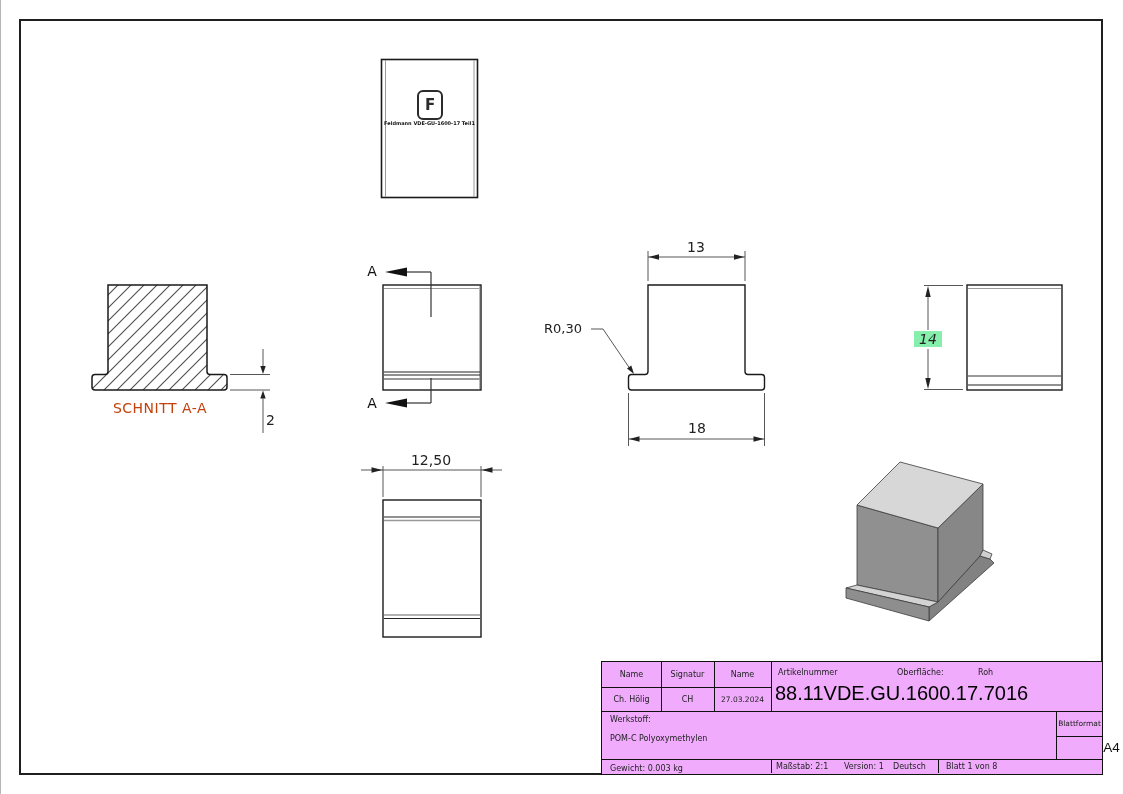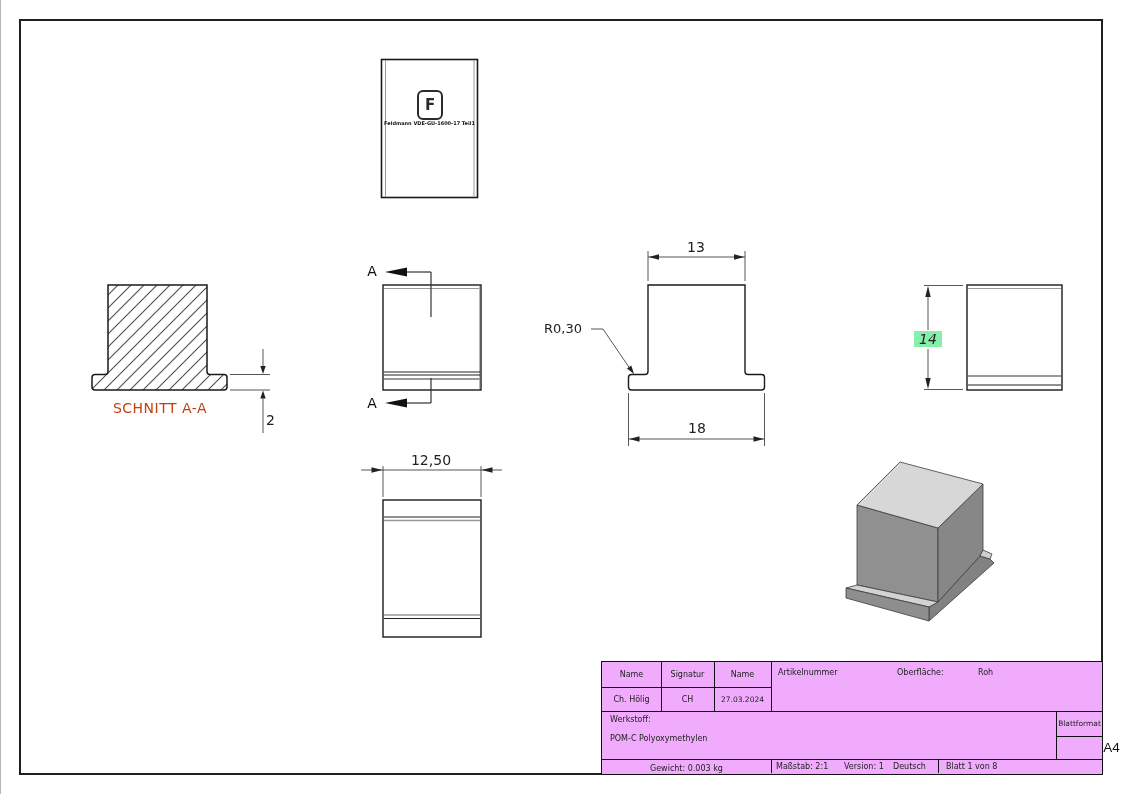--- a/index.html
+++ b/index.html
@@ -190,24 +190,25 @@
   <div class="tb-cell" style="left:59px;top:0;width:53px;height:25px;">Signatur</div>
   <div class="tb-cell" style="left:112px;top:0;width:57px;height:25px;">Name</div>
 
   <div class="tb-cell" style="left:0;top:25px;width:59px;height:24px;">Ch. Hölig</div>
   <div class="tb-cell" style="left:59px;top:25px;width:53px;height:24px;">CH</div>
   <div class="tb-cell" style="left:112px;top:25px;width:57px;height:24px;font-size:7.5px;">27.03.2024</div>
 
   <div class="tb-small-label" style="left:176px;top:6px;">Artikelnummer</div>
   <div class="tb-small-label" style="left:295px;top:6px;">Oberfläche:</div>
   <div class="tb-small-label" style="left:347px;top:6px;margin-left:29px;">Roh</div>
+  <div class="tb-artnr" style="left:173px;top:20px;">88.11VDE.GU.1600.17.7016</div>
 
   <div class="tb-small-label" style="left:8px;top:53px;">Werkstoff:</div>
   <div class="tb-small-label" style="left:8px;top:72px;">POM-C Polyoxymethylen</div>
   <div class="tb-cell" style="left:454px;top:49px;width:47px;height:25px;font-size:7.5px;">Blattformat</div>
   <div class="tb-cell tb-a4" style="left:454px;top:74px;width:47px;height:23px;margin-left:32px;">A4</div>
 
-  <div class="tb-cell tb-left" style="left:0;top:97px;width:169px;height:18px;margin-left:40px;">Gewicht: 0.003 kg</div>
+  <div class="tb-cell tb-left" style="left:0;top:97px;width:169px;height:18px;">Gewicht: 0.003 kg</div>
   <div class="tb-small-label" style="left:174px;top:100px;">Maßstab: 2:1</div>
   <div class="tb-small-label" style="left:242px;top:100px;">Version: 1</div>
   <div class="tb-small-label" style="left:291px;top:100px;">Deutsch</div>
   <div class="tb-small-label" style="left:344px;top:100px;">Blatt 1 von 8</div>
 </div>
 
 </body></html>

